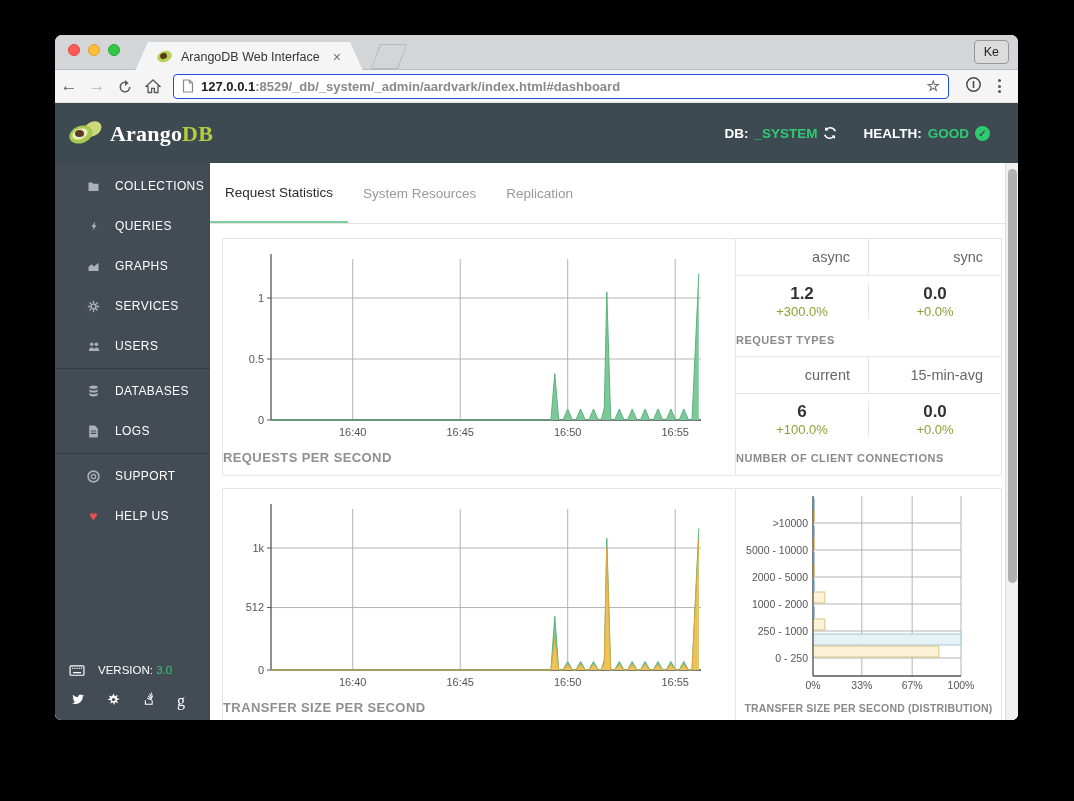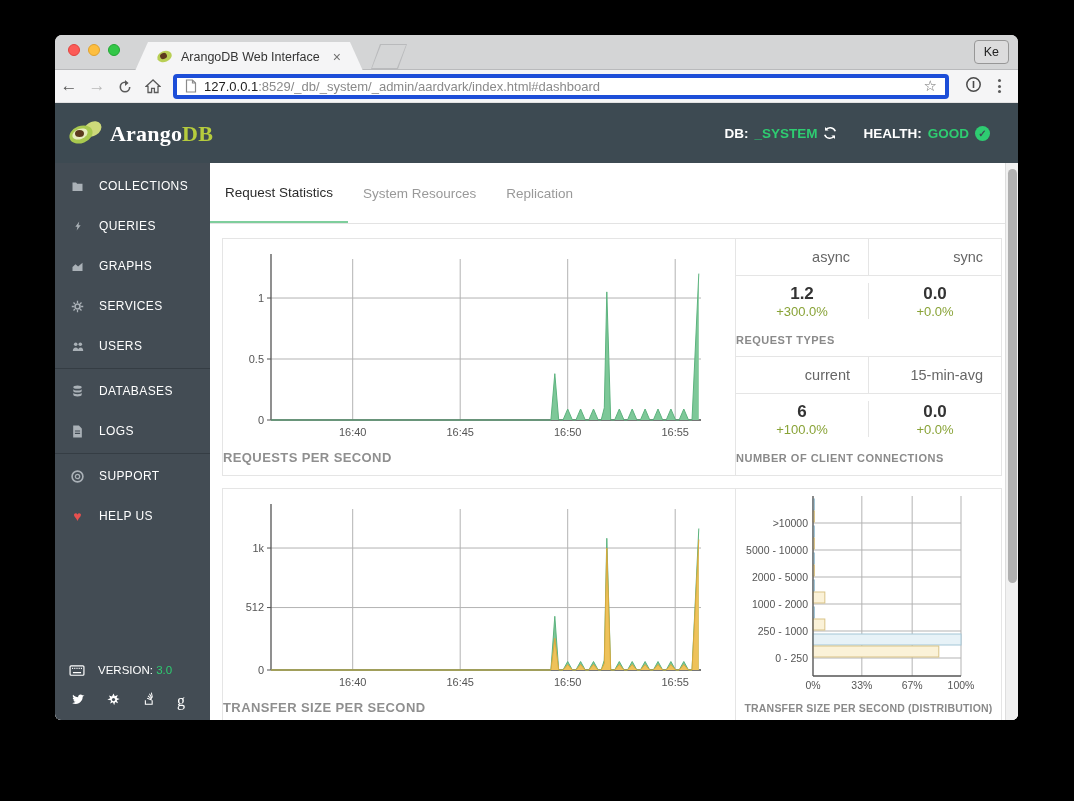--- a/index.html
+++ b/index.html
@@ -27,22 +27,22 @@
   .newtab-i { position:absolute; left:1px; top:1px; width:34px; height:23px; background:#d4d5d6;
               clip-path:polygon(9px 0, 100% 0, calc(100% - 9px) 100%, 0 100%); }
   .profile-chip { position:absolute; right:9px; top:5px; height:24px; padding:0 9px; background:#dcdcdd;
                   border:1px solid #979797; border-radius:4px; font-size:12.5px; color:#222; line-height:22px; }
 
   
   .toolbar { position:relative; height:33px; background:#f5f5f6; display:flex; align-items:center; border-bottom:1px solid #e2e2e2; }
   .nav-btn { width:28px; text-align:center; font-size:17px; color:#5a5a5a; flex:0 0 auto; }
   .nav-btn.disabled { color:#b9b9b9; }
   .nav-btn svg { vertical-align:middle; }
-  .urlbar { flex:1; height:25px; margin:0 10px 0 6px; background:#fff; border:4px solid #1d4ed8; border-radius:4px;
-            display:flex; align-items:center; padding:0 8px; min-width:0; }
+  .urlbar { flex:1; height:25px; margin:0 10px 0 6px; background:#fff; border:1px solid #1d4ed8; border-radius:4px;
+            display:flex; align-items:center; padding:0 8px; min-width:0;font-weight:bold; }
   .url-text { font-size:13px; white-space:nowrap; overflow:hidden; flex:1; }
   .url-host { color:#202020; }
   .url-rest { color:#8a8a8a; }
   .page-icon { margin-right:7px; flex:0 0 auto; }
   .star { font-size:15px; color:#6f6f6f; flex:0 0 auto; margin-left:6px; }
   .ext-icon { margin:0 6px; flex:0 0 auto; }
   .menu-dots { width:22px; display:flex; flex-direction:column; align-items:center; gap:2.5px; margin-right:8px; flex:0 0 auto; }
   .menu-dots i { width:3px; height:3px; border-radius:50%; background:#5a5a5a; }
 
   
@@ -58,21 +58,21 @@
   .header-right { margin-left:auto; display:flex; align-items:center; gap:26px; font-size:13.5px; font-weight:bold; color:#fff; }
   .hr-item { display:flex; align-items:center; gap:6px; }
   .green-txt { color:#2ecc71; }
   .check-badge { width:15px; height:15px; border-radius:50%; background:#2ecc71; color:#3d4a52; font-size:10px; font-weight:bold;
                  display:flex; align-items:center; justify-content:center; }
 
   
   .main { position:relative; height:557px; display:flex; background:#fff; }
 
   .sidebar { width:155px; background:#434c54; display:flex; flex-direction:column; padding-top:3px; flex:0 0 auto; }
-  .side-item { height:40px; display:flex; align-items:center; padding-left:14px; color:#fff; font-size:12px; letter-spacing:.4px; }
+  .side-item { height:40px; display:flex; align-items:center; padding-left:30px; color:#fff; font-size:12px; letter-spacing:.4px; }
   .side-item .sicon { width:17px; margin-right:13px; color:#aab1b7; display:flex; justify-content:center; }
   .side-item.active { background:#5b646c; border-left:3px solid #7ece9c; padding-left:11px; }
   .side-item.active .sicon { color:#fff; }
   .side-item.group-start { border-top:1px solid #353d44; margin-top:2px; padding-top:2px; height:43px; }
   .heart-ic { color:#e8504f !important; }
   .sidebar-bottom { margin-top:auto; padding:0 0 10px 14px; }
   .version-row { display:flex; align-items:center; color:#fff; font-size:11.5px; margin-bottom:16px; }
   .version-row .sicon { width:17px; margin-right:12px; color:#fff; display:flex; }
   .social-row { display:flex; align-items:center; gap:22px; color:#fff; padding-left:2px; }
   .social-row svg, .social-row span { color:#fff; }

